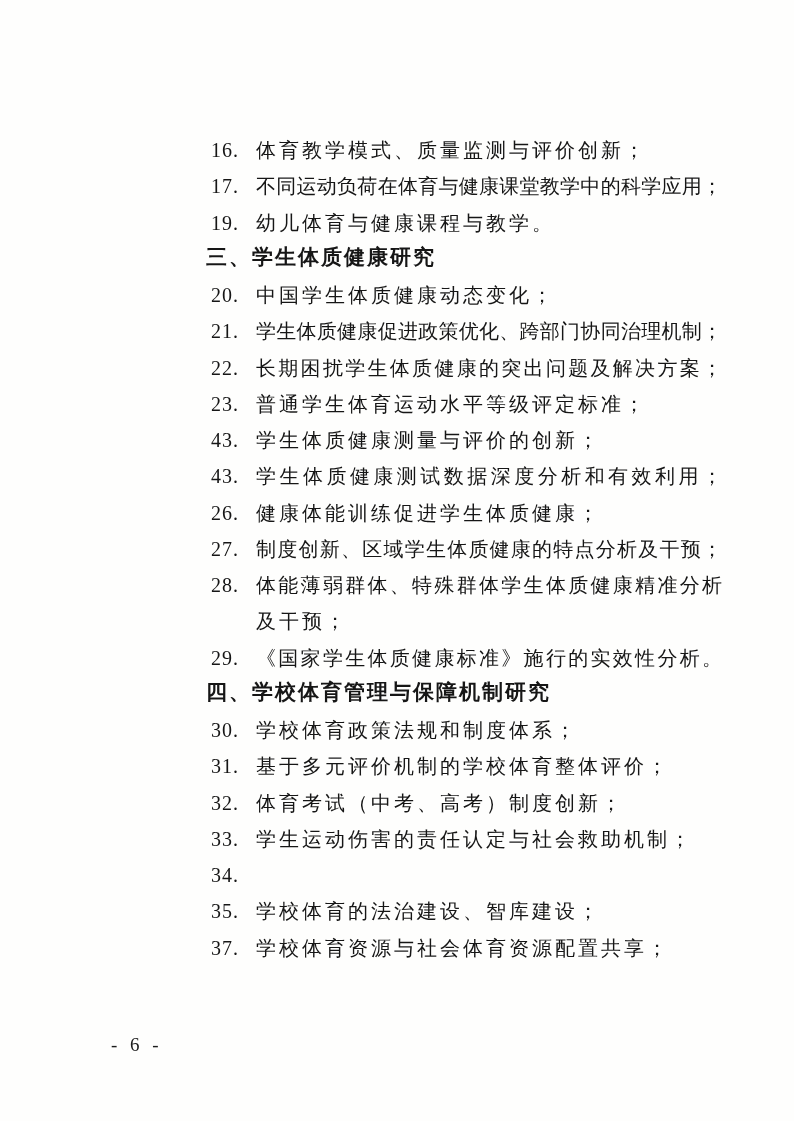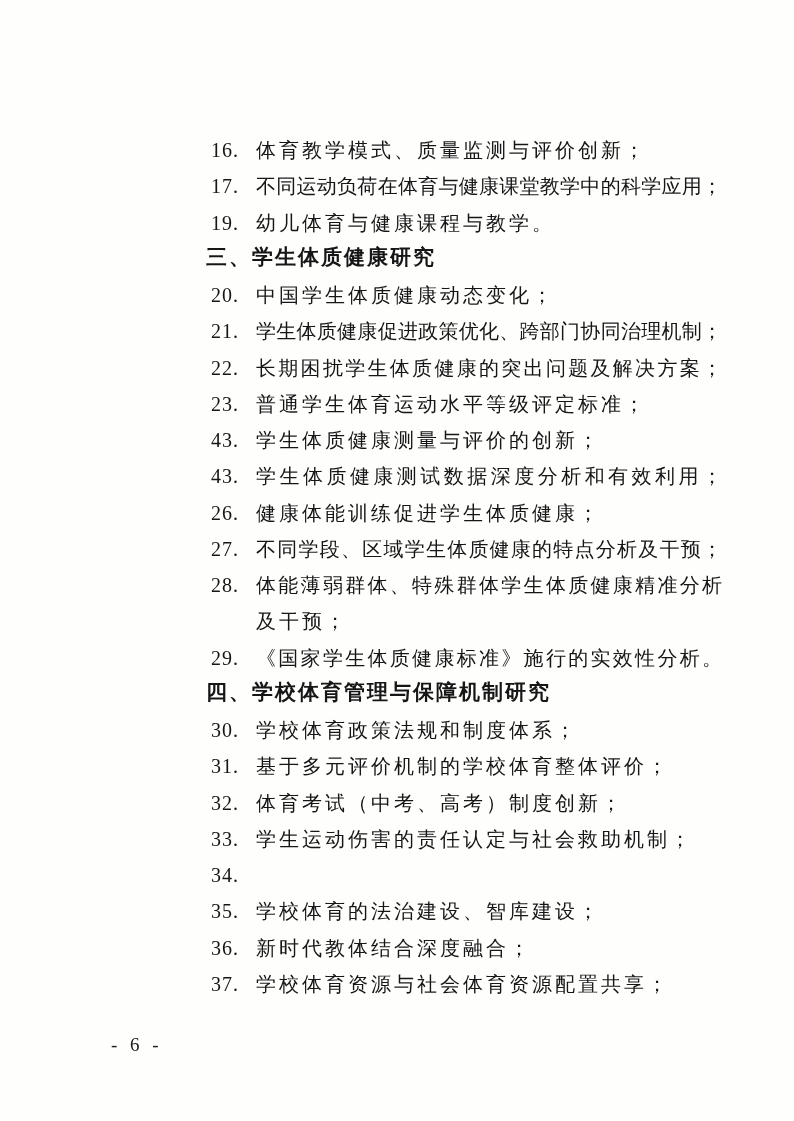--- a/index.html
+++ b/index.html
@@ -106,21 +106,21 @@
       <div class="row item fill">
         <span class="num">43.</span>
         <span class="txt">学生体质健康测试数据深度分析和有效利用；</span>
       </div>
       <div class="row item">
         <span class="num">26.</span>
         <span class="txt">健康体能训练促进学生体质健康；</span>
       </div>
       <div class="row item fill">
         <span class="num">27.</span>
-        <span class="txt">不同学段、区域学生体质健康的特点分析及干预；</span>
+        <span class="txt">制度创新、区域学生体质健康的特点分析及干预；</span>
       </div>
       <div class="row item fill">
         <span class="num">28.</span>
         <span class="txt">体能薄弱群体、特殊群体学生体质健康精准分析</span>
       </div>
       <div class="row continuation">
         <span class="num"></span>
         <span class="txt">及干预；</span>
       </div>
       <div class="row item fill">
@@ -147,22 +147,18 @@
         <span class="txt">学生运动伤害的责任认定与社会救助机制；</span>
       </div>
       <div class="row item">
         <span class="num">34.</span>
       </div>
       <div class="row item">
         <span class="num">35.</span>
         <span class="txt">学校体育的法治建设、智库建设；</span>
       </div>
       <div class="row item">
-        <span class="num">36.</span>
-        <span class="txt">新时代教体结合深度融合；</span>
-      </div>
-      <div class="row item">
         <span class="num">37.</span>
         <span class="txt">学校体育资源与社会体育资源配置共享；</span>
       </div>
     </div>
   <div class="page-number">- 6 -</div>
 </div>
 
 </body></html>

